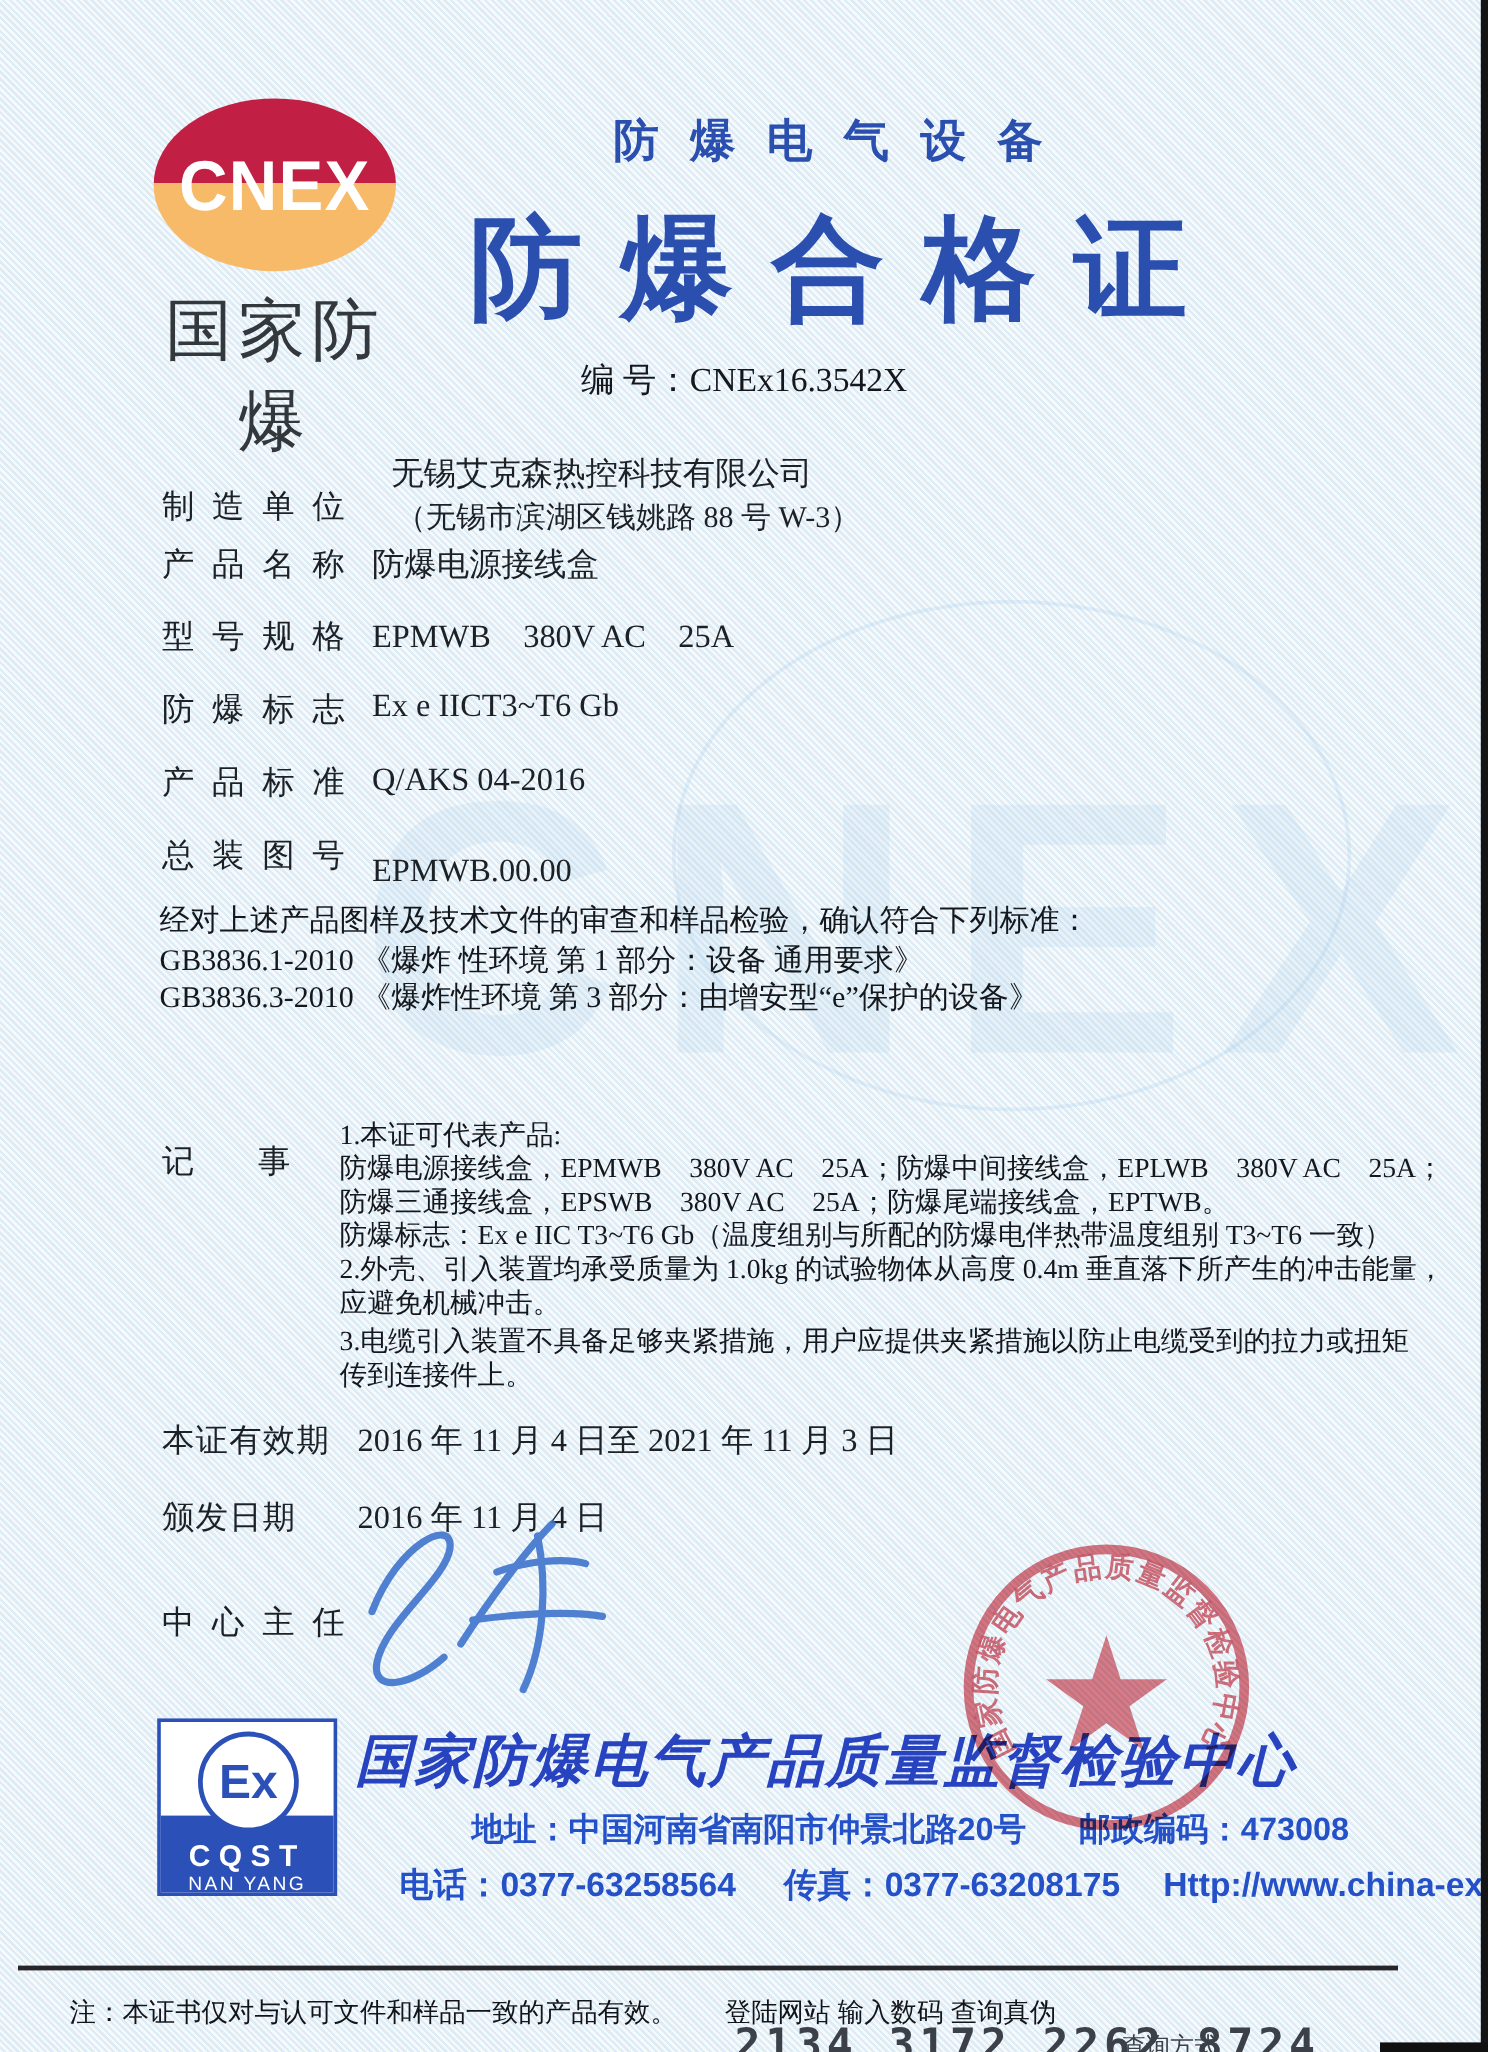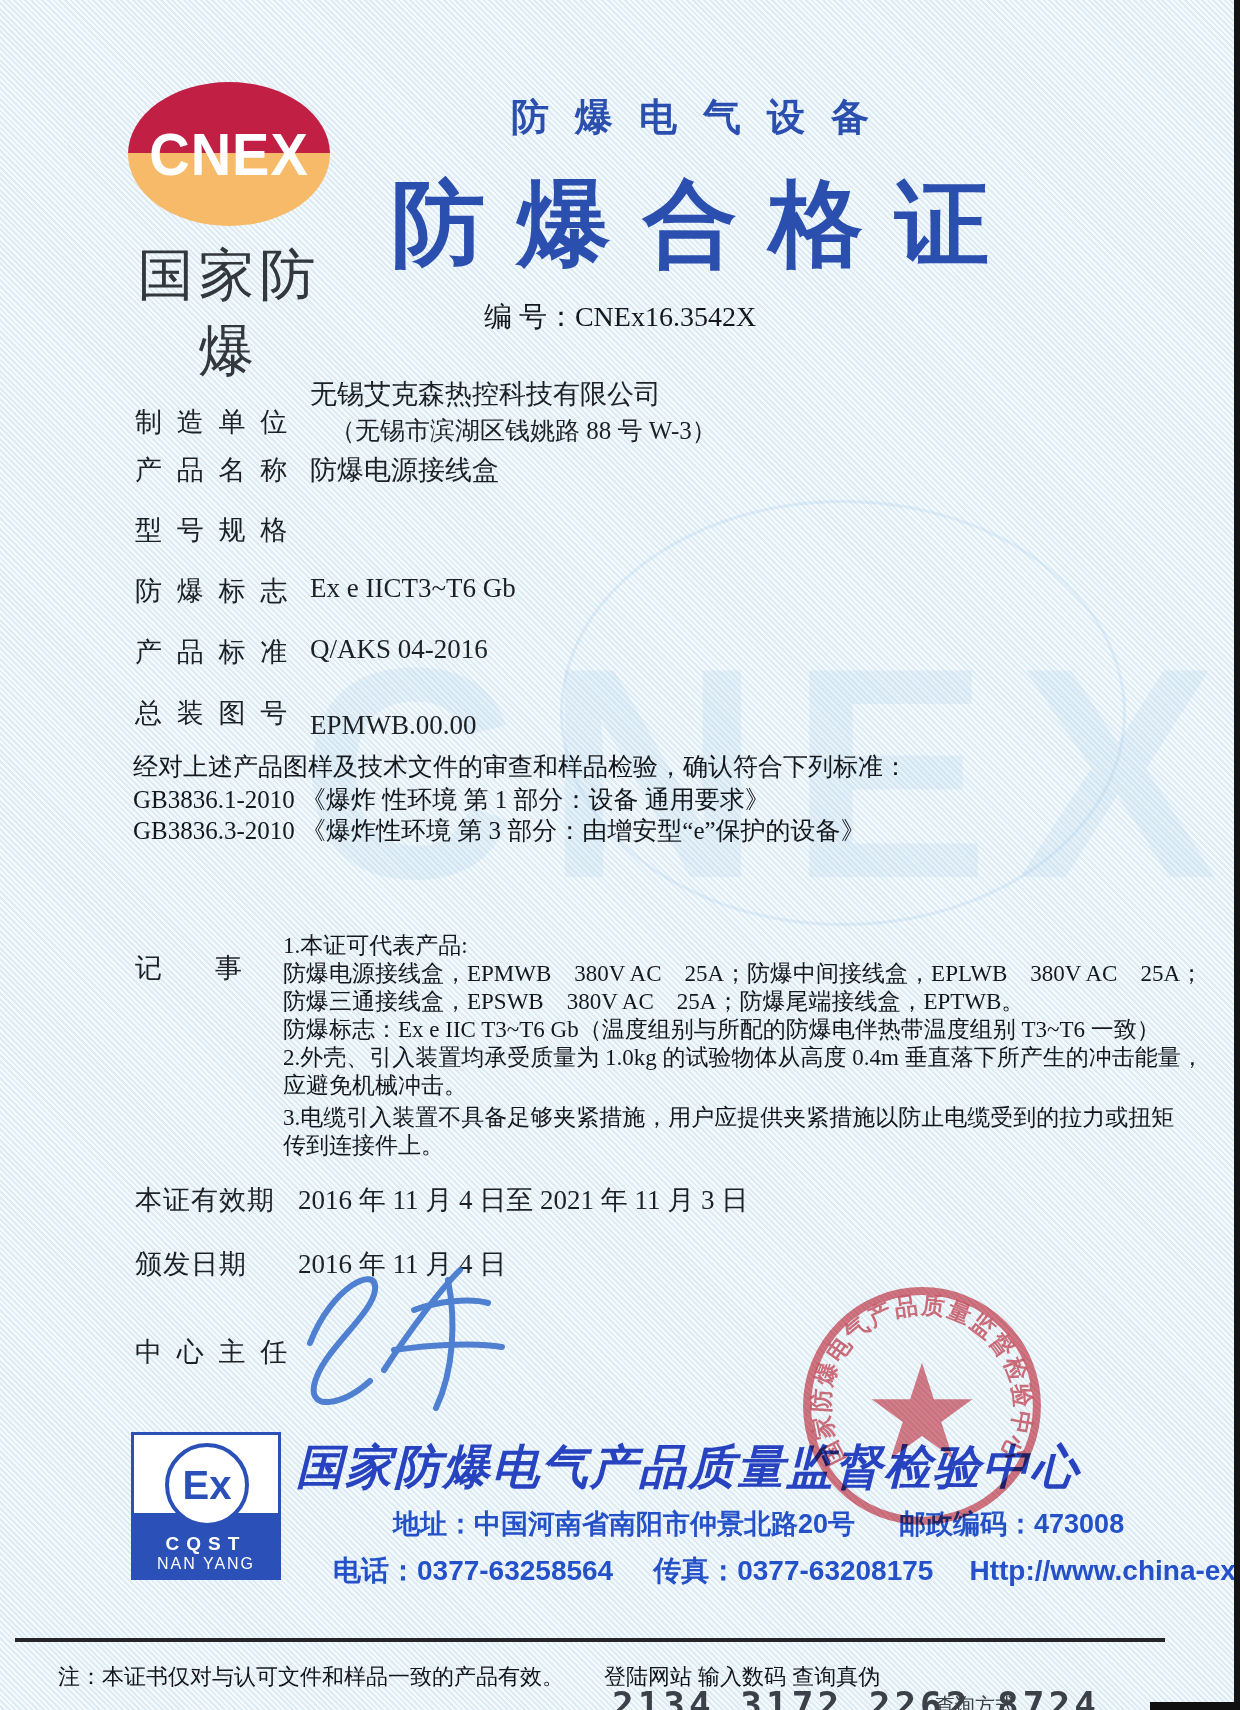--- a/index.html
+++ b/index.html
@@ -75,21 +75,21 @@
   .ex-circle{
     position:absolute; left:31px; top:8px; width:76px; height:76px; border-radius:50%;
     border:4px solid #2b50b8; background:#ffffff; z-index:2;
     display:flex; align-items:center; justify-content:center;
     font-family:"Liberation Sans","DejaVu Sans",sans-serif; font-weight:bold; font-size:40px; color:#2b50b8;
   }
   .ex-blue{
     position:absolute; left:0; bottom:0; width:144px; height:64px; background:#2b50b8; z-index:1;
     text-align:center; color:#fff; font-family:"Liberation Sans","DejaVu Sans",sans-serif;
   }
-  .ex-cqst{margin-top:20px; font-size:19px; font-weight:bold; letter-spacing:7px;}
+  .ex-cqst{margin-top:20px; font-size:25px; font-weight:bold; letter-spacing:7px;}
   .ex-ny{font-size:16px; letter-spacing:2px;}
   
   .stamp{position:absolute; left:796px; top:1280px; width:252px; height:252px; z-index:4; mix-blend-mode:multiply; opacity:0.92;}
   .signature{position:absolute; left:288px; top:1248px; width:230px; height:170px; z-index:3;}
   
   .divider{position:absolute; left:15px; top:1638px; width:1150px; height:4px; background:#26262a; z-index:2;}
   .note{position:absolute; left:58px; top:1662px; font-size:22px; color:#111418; z-index:2;
         font-family:"Liberation Sans","DejaVu Sans",sans-serif;}
   .code{position:absolute; left:612px; top:1684px; font-family:"DejaVu Sans Mono",monospace;
         font-weight:bold; font-size:36px; letter-spacing:4px; color:#3c4149; z-index:2;}
@@ -112,27 +112,28 @@
   <div class="title-block">
     <div class="subtitle">防爆电气设备</div>
     <div class="main-title">防爆合格证</div>
   </div>
 
   <div class="serial nowrap">
     <span>编 号：</span><span>CNEx16.3542X</span>
   </div>
 
   <div class="flabel nowrap" style="top:376px;margin-top:28px;">制 造 单 位</div>
-  <div class="fvalue nowrap" style="top:376px;">无锡艾克森热控科技有限公司</div>
+  <div class="fvalue nowrap" style="top:376px;margin-left:16px;">无锡艾克森热控科技有限公司</div>
   <div class="fnote nowrap" style="top:414px;">（无锡市滨湖区钱姚路 88 号 W-3）</div>
 
   <div class="flabel nowrap" style="top:452px;">产 品 名 称</div>
   <div class="fvalue nowrap" style="top:452px;">防爆电源接线盒</div>
 
   <div class="flabel nowrap" style="top:512px;">型 号 规 格</div>
+  <div class="fvalue nowrap" style="top:512px;">EPMWB　380V AC　25A</div>
 
   <div class="flabel nowrap" style="top:573px;">防 爆 标 志</div>
   <div class="fvalue nowrap" style="top:573px;">Ex e IICT3~T6 Gb</div>
 
   <div class="flabel nowrap" style="top:634px;">产 品 标 准</div>
   <div class="fvalue nowrap" style="top:634px;">Q/AKS 04-2016</div>
 
   <div class="flabel nowrap" style="top:695px;">总 装 图 号</div>
   <div class="fvalue nowrap" style="top:695px;margin-top:15px;">EPMWB.00.00</div>
 

